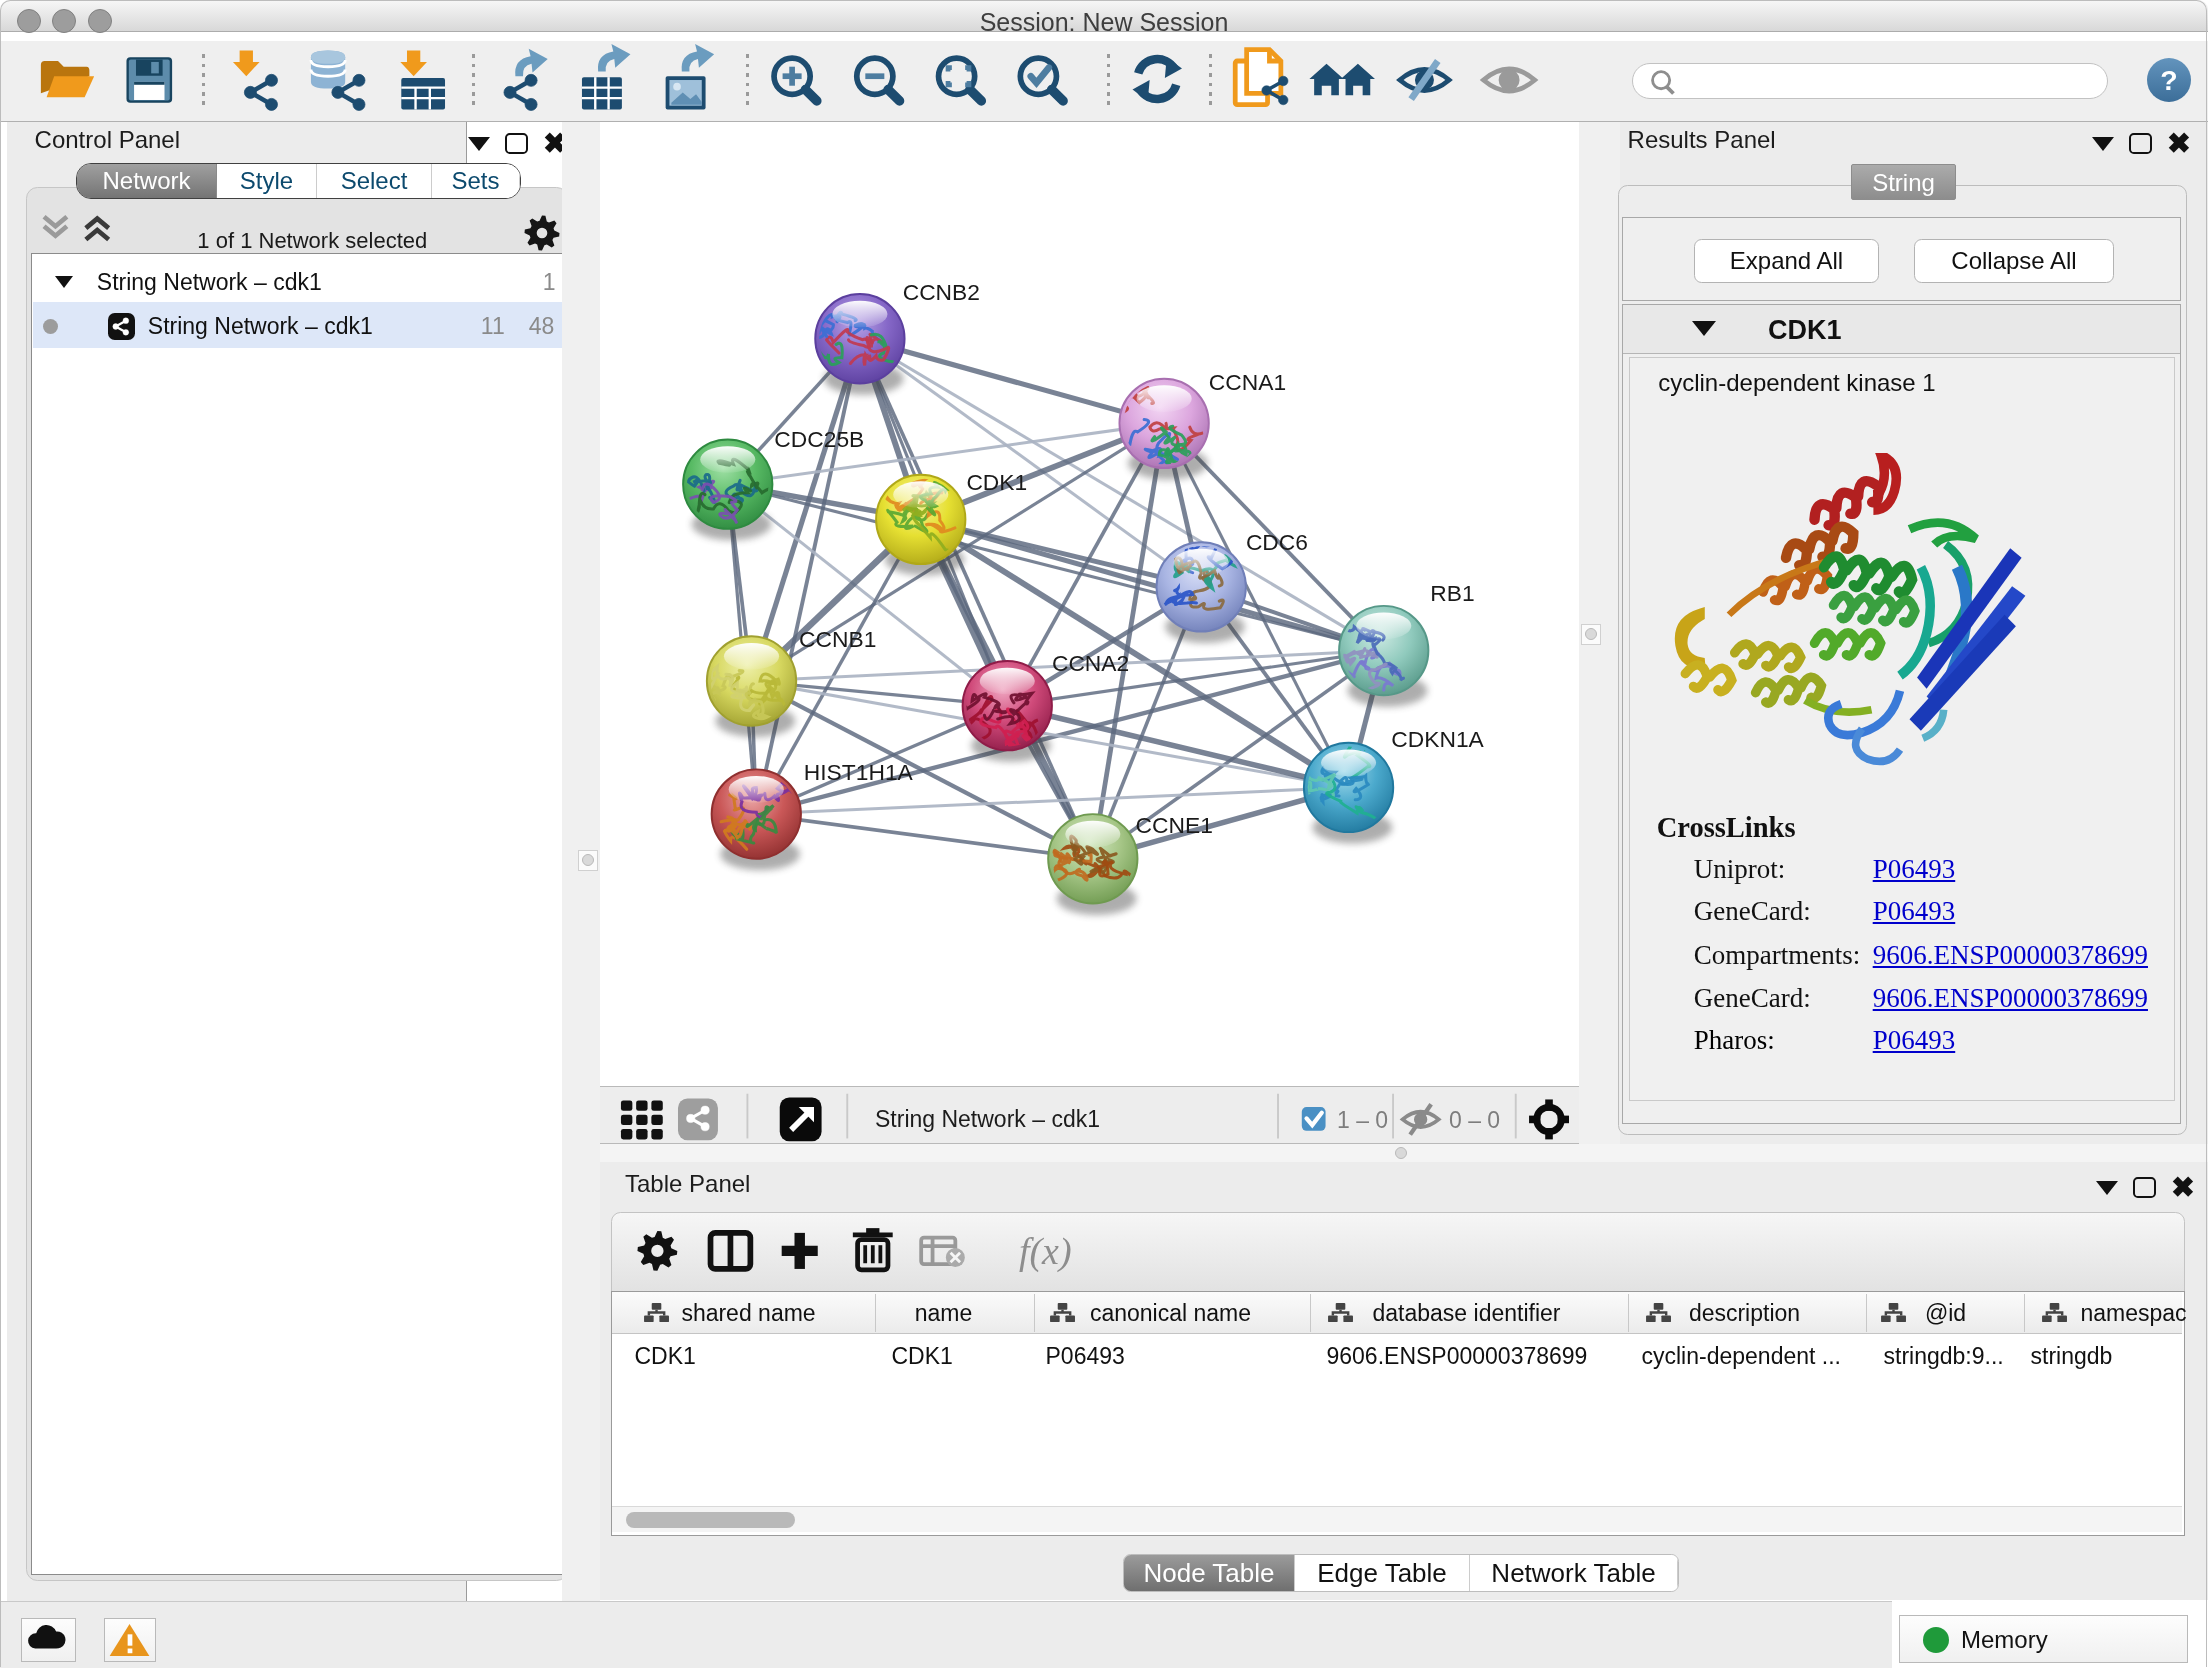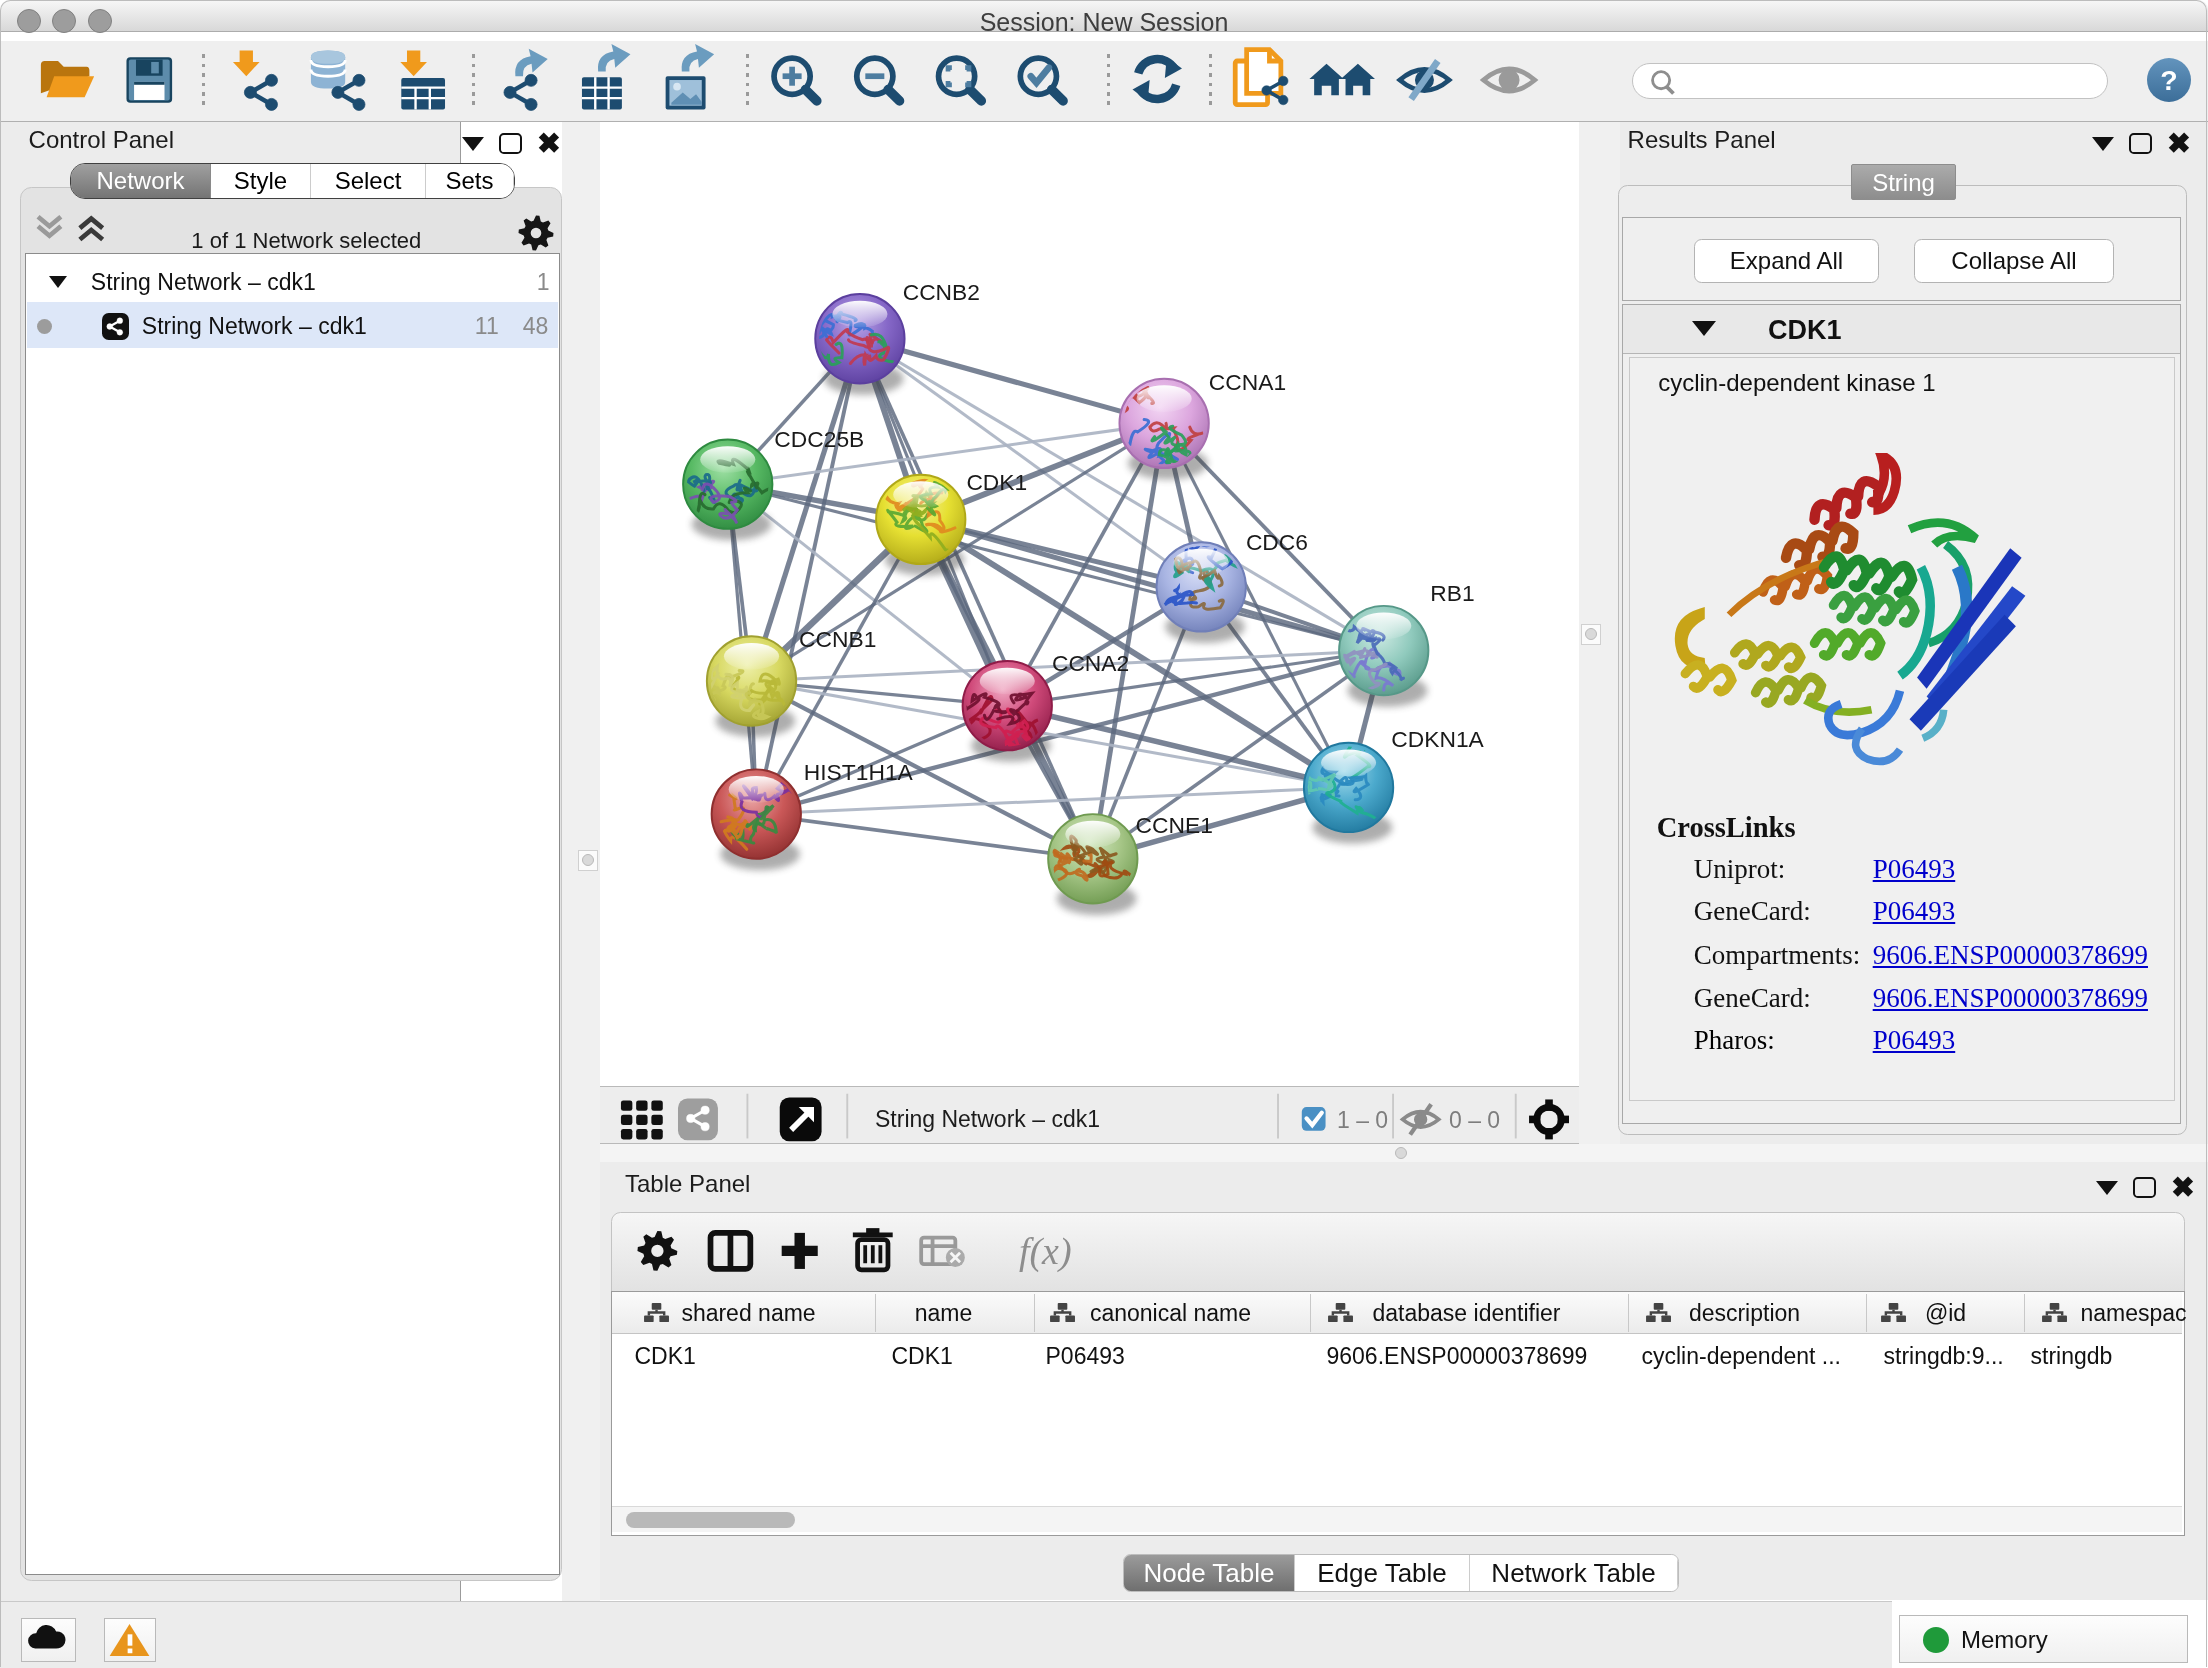--- a/index.html
+++ b/index.html
@@ -10,24 +10,24 @@
 .toolbar{left:0;top:41px;width:2208px;height:81px;background:#efefef;border-bottom:1px solid #b0b0b0}
 .vsep{position:absolute;top:13.3px;height:55px;width:2.9px;background-image:repeating-linear-gradient(#9a9a9a 0 3.8px,transparent 3.8px 9.5px)}
 .searchbox{position:absolute;left:1632px;top:63px;width:476px;height:36px;background:#fff;border:1.9px solid #c2c2c2;border-radius:18px}
 .help{position:absolute;left:2147px;top:58px;width:44px;height:44px;border-radius:50%;background:linear-gradient(#6394bd,#3c6e99);color:#fff;font-size:28.5px;font-weight:bold;text-align:center;line-height:44px}
 .panel-title{font-size:24px;color:#1c1c1c}
 .wctl{position:absolute;display:flex;gap:15px;align-items:center}
 .tri-d{width:0;height:0;border-left:11.4px solid transparent;border-right:11.4px solid transparent;border-top:14.3px solid #111}
 .sqr{width:23px;height:21px;border:2.9px solid #111;border-radius:4.8px}
 .xx{font-size:28.5px;font-weight:bold;color:#111;line-height:21px}
 
-.ctrlpanel{left:1px;top:122px;width:460px;height:1479px;background:#ececec;border-right:1.9px solid #9b9b9b}
+.ctrlpanel{left:7px;top:122px;width:460px;height:1479px;background:#ececec;border-right:1.9px solid #9b9b9b}
 .lsplit{left:562px;top:122px;width:38px;height:1479px;background:#f0f0f0}
 .tabs{position:absolute;left:69px;top:41px;height:36px;display:flex;border-radius:15px;overflow:hidden;border:1px solid #404040}
-.tab{font-size:24px;padding:0 0;text-align:center;line-height:34px;background:#fff;color:#000000;border-right:1px solid #ccc}
+.tab{font-size:24px;padding:0 0;text-align:center;line-height:34px;background:#fff;color:#0c4a6e;border-right:1px solid #ccc}
 .tab.sel{background:linear-gradient(#a0a0a0,#747474);color:#fff;border-right:1px solid #8a8a8a}
 .ctlbox{position:absolute;left:19px;top:65px;width:542px;height:1394px;background:#e3e3e3;border:1px solid #c6c6c6;border-radius:11.4px}
 .whitelist{position:absolute;left:3.8px;top:65px;width:535px;height:1322px;background:#fff;border:1.9px solid #8b8b8b}
 .row2{position:absolute;left:1px;top:48px;width:531px;height:46px;background:#dde7f8}
 
 .netview{left:600px;top:122px;width:979px;height:964px;background:#fff}
 .netbar{left:600px;top:1086px;width:979px;height:58px;background:#ededed;border-top:1px solid #b9b9b9;border-bottom:1px solid #b9b9b9}
 .rsplit{left:1579px;top:122px;width:41px;height:1022px;background:#f0f0f0}
 .bsplit{left:600px;top:1144px;width:1608px;height:18px;background:#f4f4f4}
 .handle{position:absolute;background:#fbfbfb;border:1px solid #d0d0d0}

